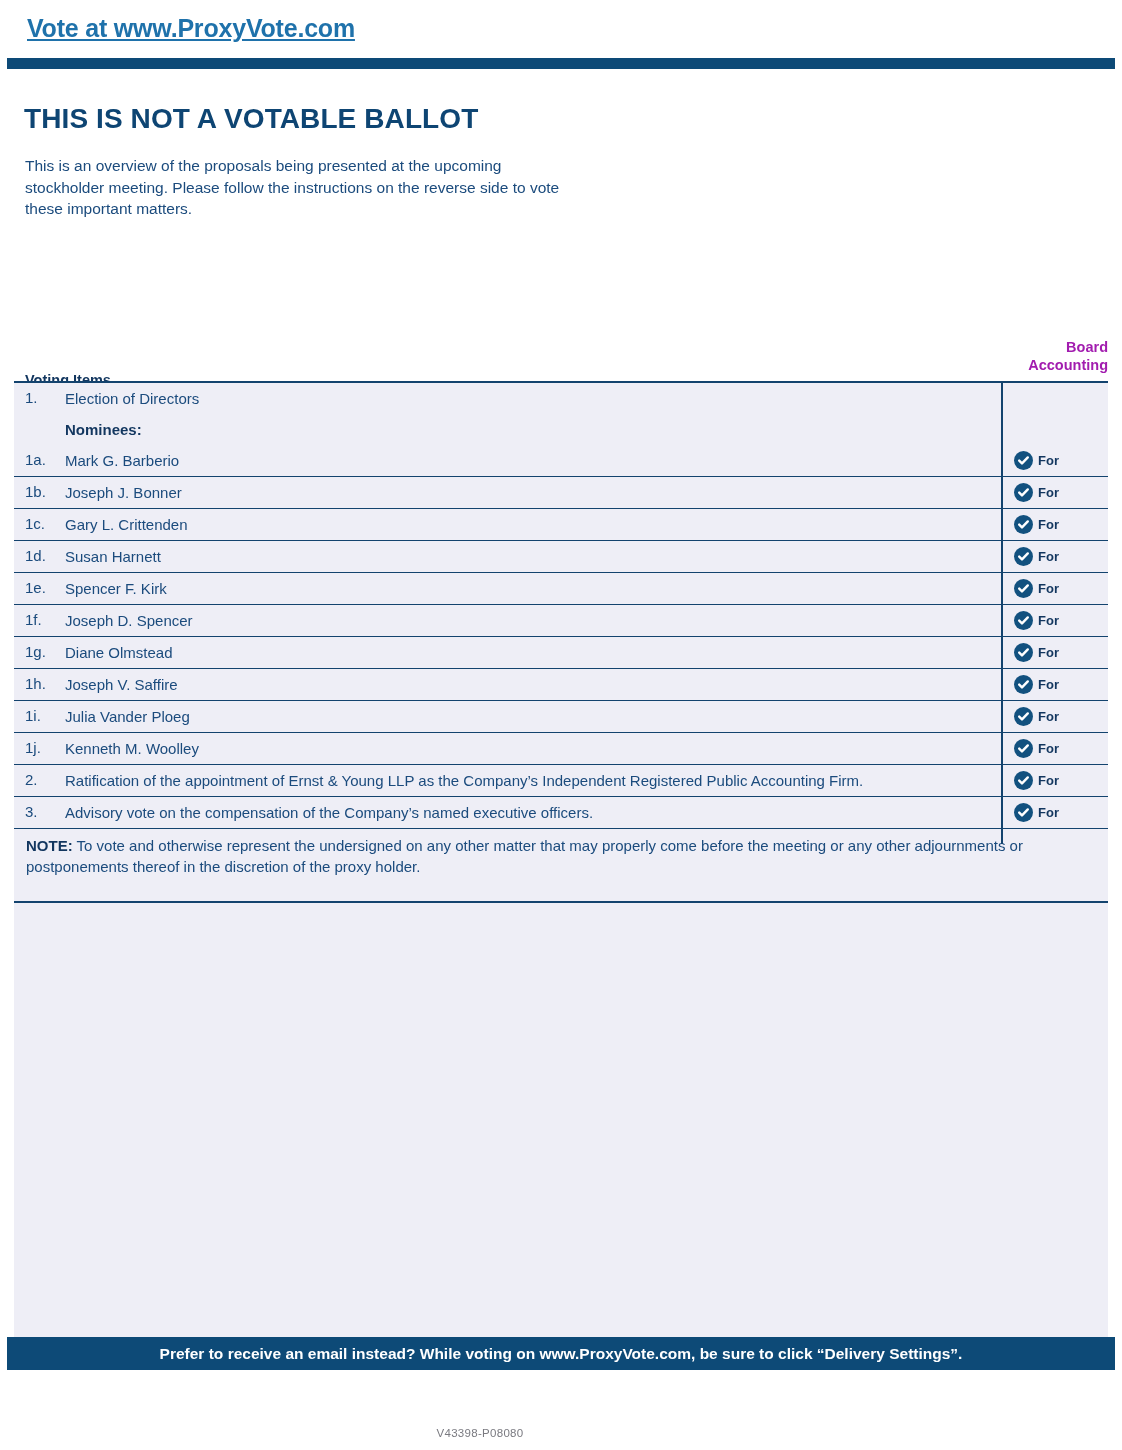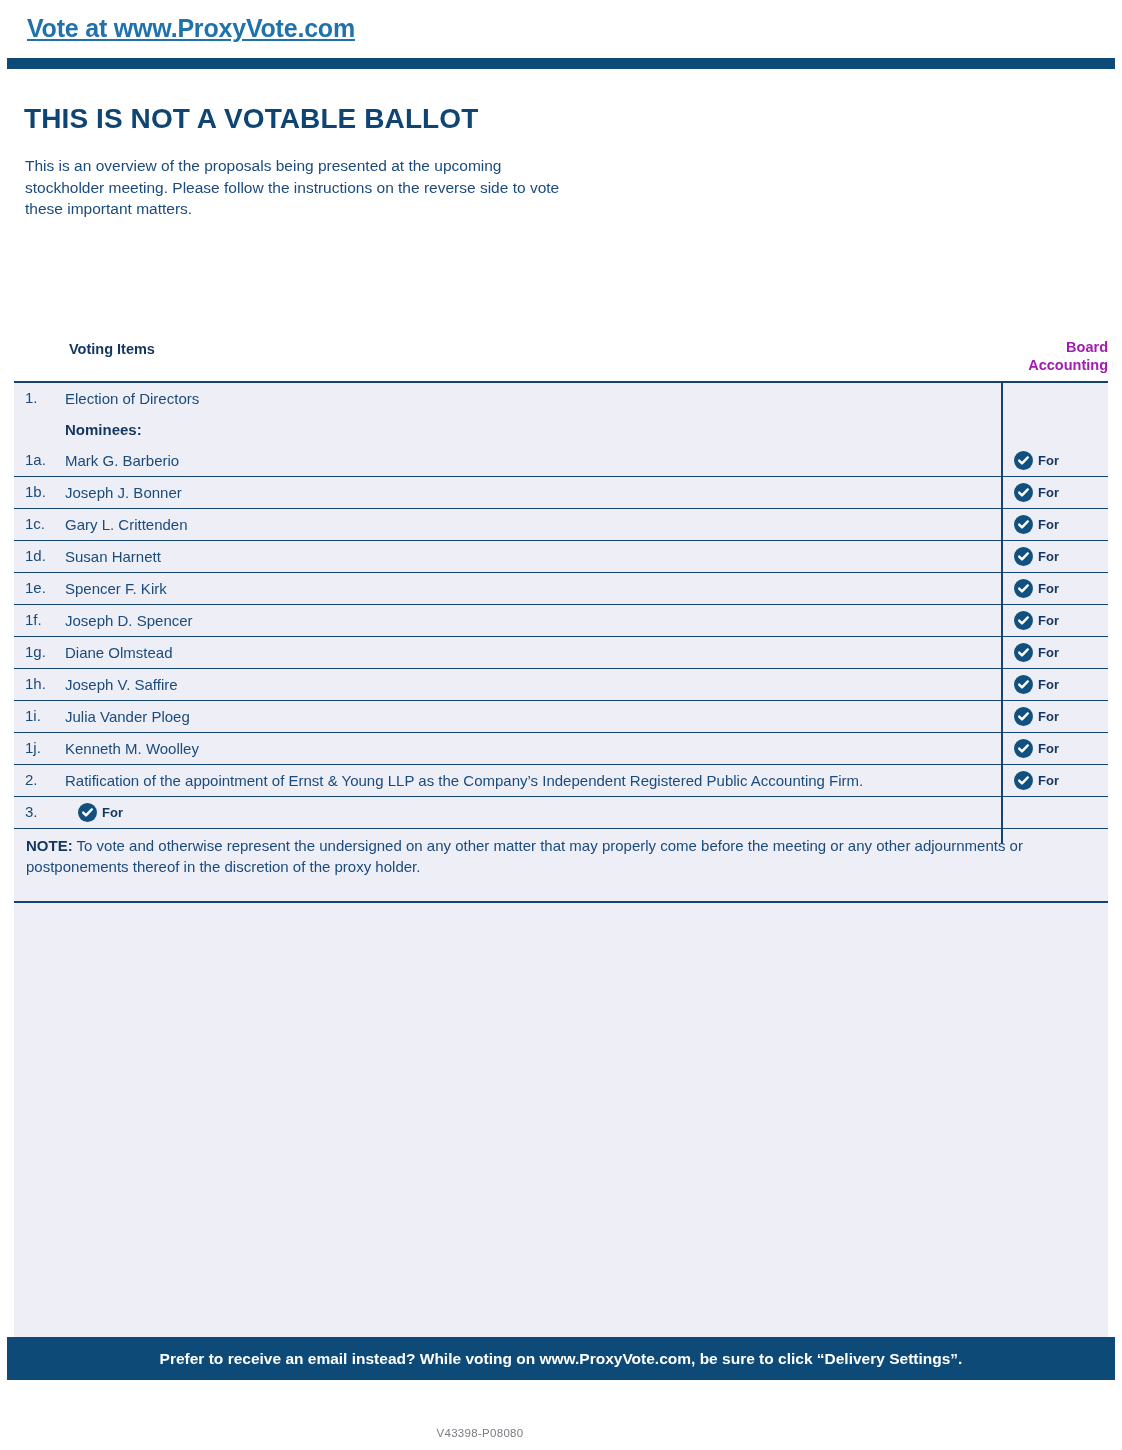--- a/index.html
+++ b/index.html
@@ -57,25 +57,24 @@
     width: 560px;
     font-size: 15.5px;
     line-height: 21.5px;
     color: #1b4b7d;
   }
 
   
   .col-head-left {
     position: absolute;
     left: 25px;
-    top: 341px;
+    top: 372px;
     font-size: 14.5px;
     font-weight: bold;
     color: #12365f;
-    margin-left: 44px;
   }
   .col-head-right {
     position: absolute;
     left: 960px;
     top: 339px;
     width: 148px;
     text-align: right;
     font-size: 14.5px;
     font-weight: bold;
     line-height: 17.5px;
@@ -173,21 +172,21 @@
     background: #eeeef6;
     height: 440px;
   }
 
   
   .footer-bar {
     position: absolute;
     left: 7px;
     top: 1337px;
     width: 1108px;
-    height: 43px;
+    height: 33px;
     background: #0d4a77;
     display: flex;
     align-items: center;
     justify-content: center;
   }
   .footer-bar span {
     color: #ffffff;
     font-size: 15.5px;
     font-weight: bold;
   }
@@ -370,20 +369,21 @@
             <span class="check-badge">
               <svg width="13" height="13" viewBox="0 0 13 13" aria-hidden="true">
                 <path d="M2.2 6.6 L5 9.4 L10.8 3.4" stroke="#ffffff" stroke-width="2.4" fill="none" stroke-linecap="round" stroke-linejoin="round"></path>
               </svg>
             </span>
             <span class="rec-label">For</span>
           </div>
         </div>
         <div class="row">
           <div class="cell-num">3.</div>
+          <div class="cell-text">Advisory vote on the compensation of the Company’s named executive officers.</div>
           <div class="cell-rec">
             <span class="check-badge">
               <svg width="13" height="13" viewBox="0 0 13 13" aria-hidden="true">
                 <path d="M2.2 6.6 L5 9.4 L10.8 3.4" stroke="#ffffff" stroke-width="2.4" fill="none" stroke-linecap="round" stroke-linejoin="round"></path>
               </svg>
             </span>
             <span class="rec-label">For</span>
           </div>
         </div>
       </div>

